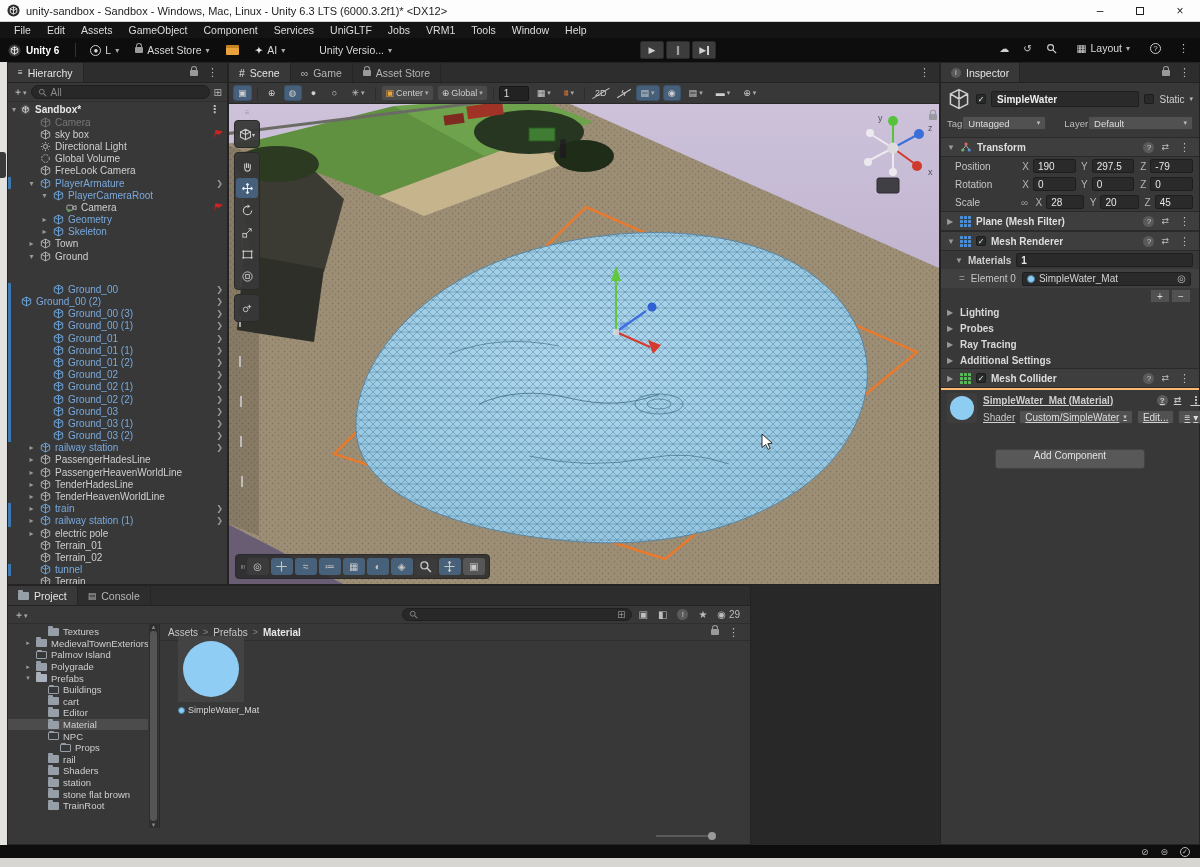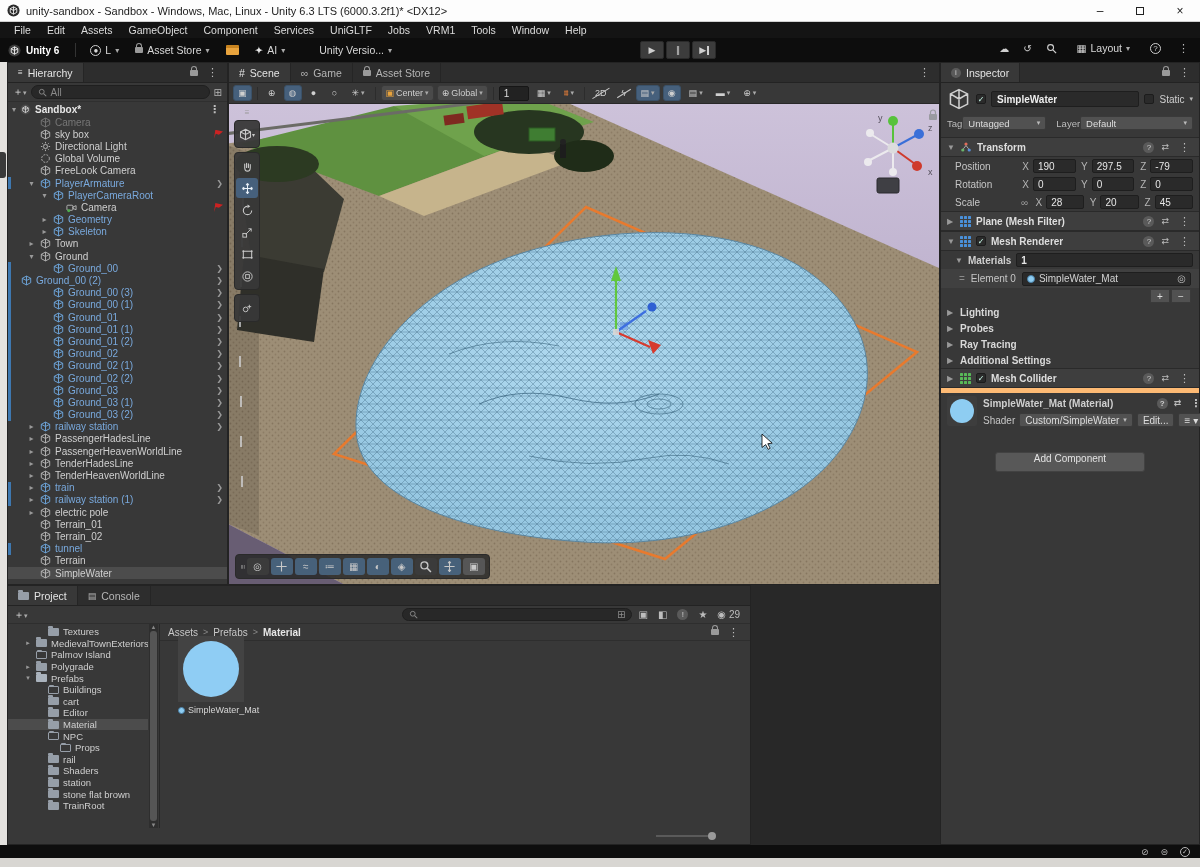--- a/index.html
+++ b/index.html
@@ -133,21 +133,21 @@
       display:flex; align-items:center; color:#e6e6e6;}
   .sub-row{ height:18px; display:flex; align-items:center; gap:5px; padding:0 6px 0 14px; color:#cfcfcf;}
   .matcount{ width:56px; margin-left:auto;}
   .element-row{ height:19px; background:#404040; display:flex; align-items:center; gap:6px; padding:0 8px 0 18px;}
   .objfield{ flex:1; height:14px; background:#2a2a2a; border:1px solid #1e1e1e; border-radius:2px; display:flex; align-items:center; gap:4px; padding:0 4px;}
   .bluedot{ width:8px; height:8px; border-radius:50%; background:#8ecdf2; border:1px solid #4a81a8; flex:none;}
   .plusminus{ height:16px; display:flex; justify-content:flex-end; gap:1px; padding:1px 8px;}
   .plusminus span{ width:20px; height:14px; background:#515151; border:1px solid #3a3a3a; display:flex; align-items:center; justify-content:center; color:#ddd;}
   .foldout-row{ height:16px; display:flex; align-items:center; gap:5px; padding:0 6px; font-weight:bold; color:#d8d8d8;}
   .foldout-row .fold{ font-size:8px; color:#999; width:8px;}
-  #mat-block{ border-top:5px solid #fdba74; padding:3px 6px; display:flex; gap:6px;}
+  #mat-block{ border-top:2px solid #fdba74; padding:3px 6px; display:flex; gap:6px;text-decoration:underline;}
   #mat-thumb{ width:30px; height:30px; background:#3d3d3d; border-radius:2px; display:flex; align-items:center; justify-content:center; flex:none;}
   #mat-thumb i{ width:24px; height:24px; border-radius:50%; background:#8ecdf2;}
   #mat-info{ flex:1;}
   #mat-title-row{ display:flex; align-items:center; gap:5px; color:#cfcfcf; font-weight:bold; height:14px;}
   #shader-row{ display:flex; align-items:center; gap:4px; margin-top:3px; color:#c6c6c6;}
   .smallbtn{ height:14px; background:#515151; border:1px solid #3a3a3a; border-radius:2px; color:#ddd; display:flex; align-items:center; padding:0 5px; gap:3px;}
   #add-component{ margin:22px auto 0 auto; width:150px; height:20px; background:#585858; border:1px solid #424242; border-radius:3px;
       display:flex; justify-content:center; color:#e2e2e2;}
 
   
@@ -421,21 +421,21 @@
         </div>
         <div class="h-row" style="padding-left: 19px;">
           <span class="arr">▾</span>
           <span class="ico">
             <svg viewBox="0 0 12 12" width="10" height="10">
               <path d="M6 1.2 10.6 3.6 10.6 8.4 6 10.8 1.4 8.4 1.4 3.6Z M6 1.2 6 6 M1.4 3.6 6 6 10.6 3.6 M6 10.8 6 6" fill="none" stroke="currentColor" stroke-width="1"></path>
             </svg>
           </span>
           <span class="lbl">Ground</span>
         </div>
-        <div class="h-row prefab" style="padding-left: 32px;">
+        <div class="h-row prefab" style="padding-left: 32px; margin-top: 21px;">
           <span class="bar"></span>
           <span class="arr"></span>
           <span class="ico">
             <svg viewBox="0 0 12 12" width="10" height="10">
               <path d="M6 1.2 10.6 3.6 10.6 8.4 6 10.8 1.4 8.4 1.4 3.6Z M6 1.2 6 6 M1.4 3.6 6 6 10.6 3.6 M6 10.8 6 6" fill="none" stroke="currentColor" stroke-width="1"></path>
             </svg>
           </span>
           <span class="lbl">Ground_00</span>
           <span class="chev">❯</span>
         </div>
@@ -975,21 +975,21 @@
       <span class="checkbox"></span>
       <span style="color:#cfcfcf">Static</span>
       <span class="dd" style="font-size:7px;color:#bbb">▾</span>
     </div>
     <div class="insp-row" id="tag-row">
       <span>Tag</span>
       <span class="dropdown" style="width:84px">
           <span>Untagged</span>
           <span class="dd">▾</span>
         </span>
-      <span style="margin-left:10px">Layer</span>
+      <span style="margin-left:18px">Layer</span>
       <span class="dropdown" style="flex:1">
           <span>Default</span>
           <span class="dd">▾</span>
         </span>
     </div>
 
     <div class="comp-head" style="margin-top:4px">
       <span class="fold">▼</span>
       <svg width="12" height="12" viewBox="0 0 12 12">
           <circle cx="6" cy="3" r="1.6" fill="#e06c5a"></circle>

